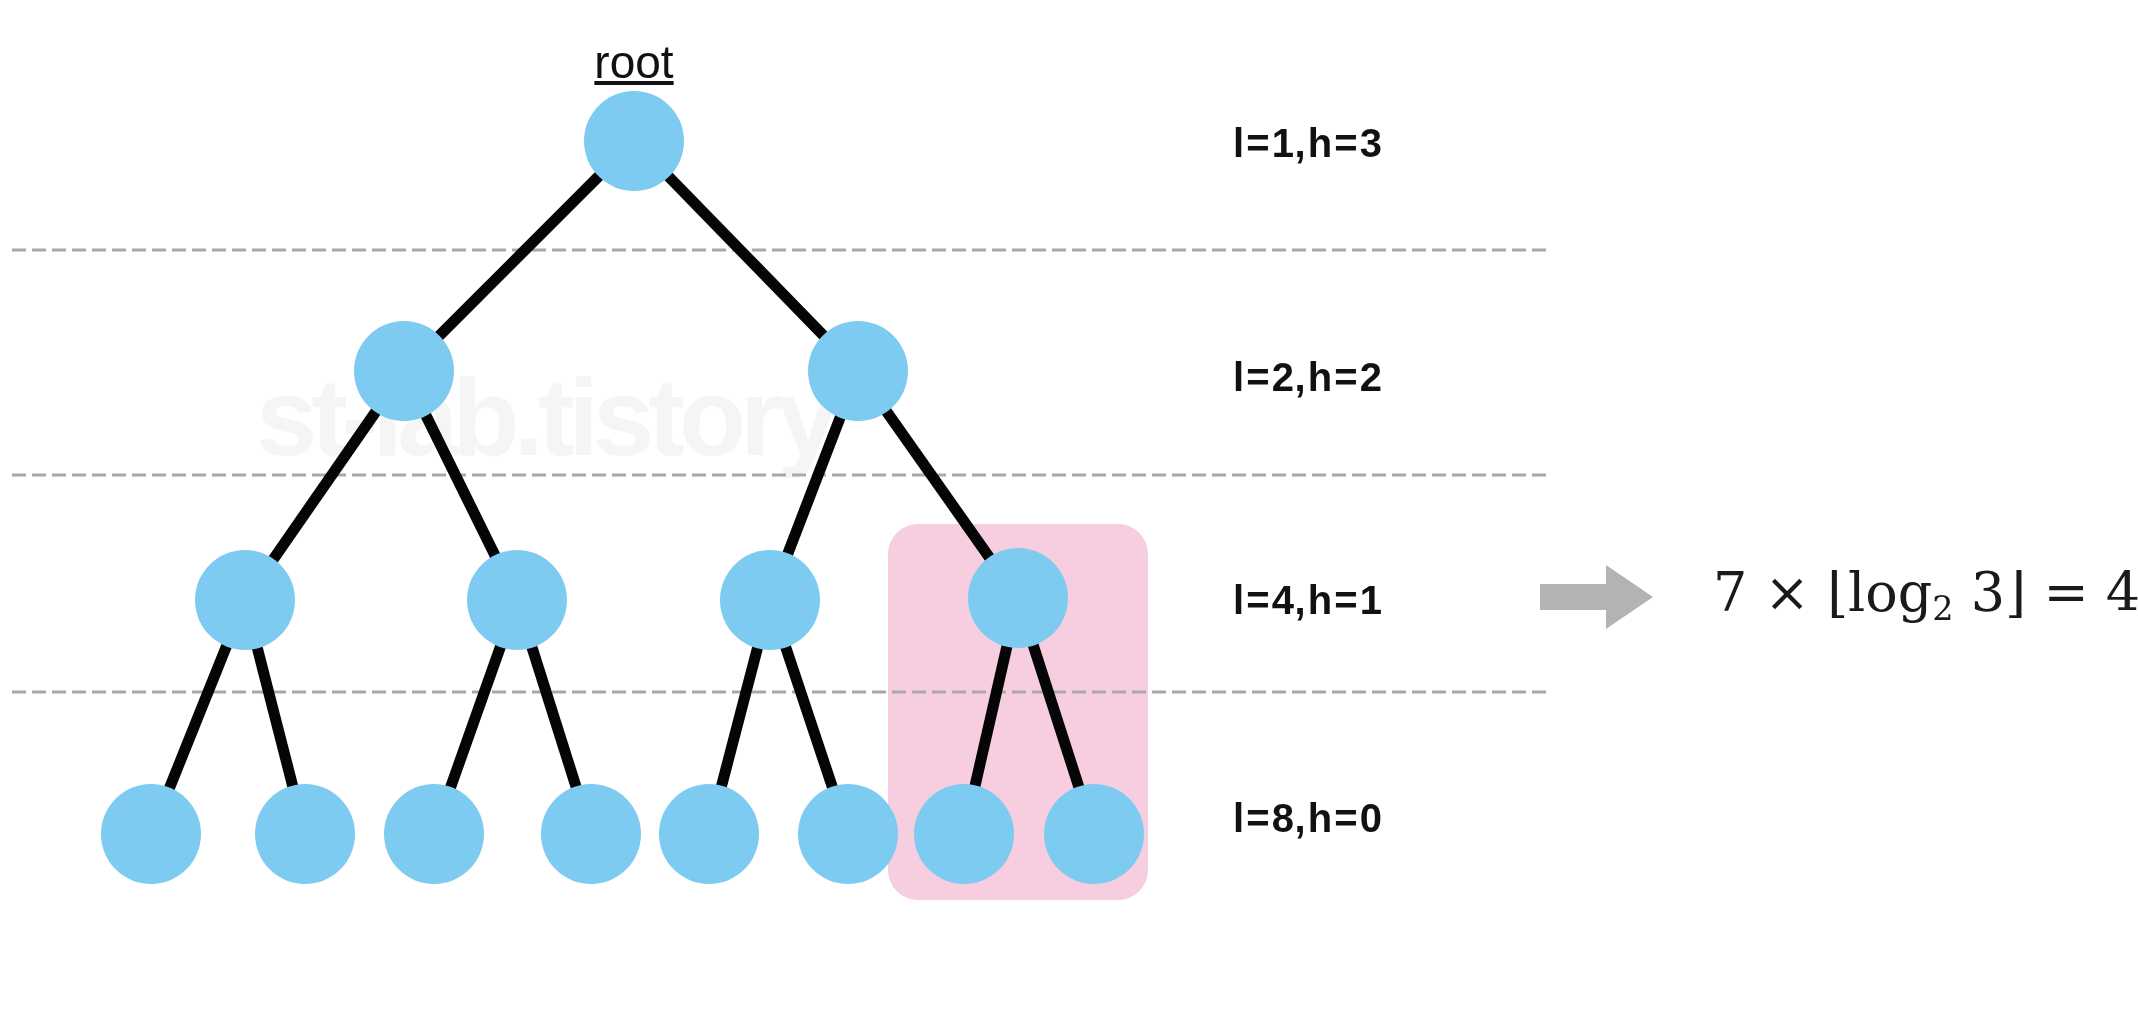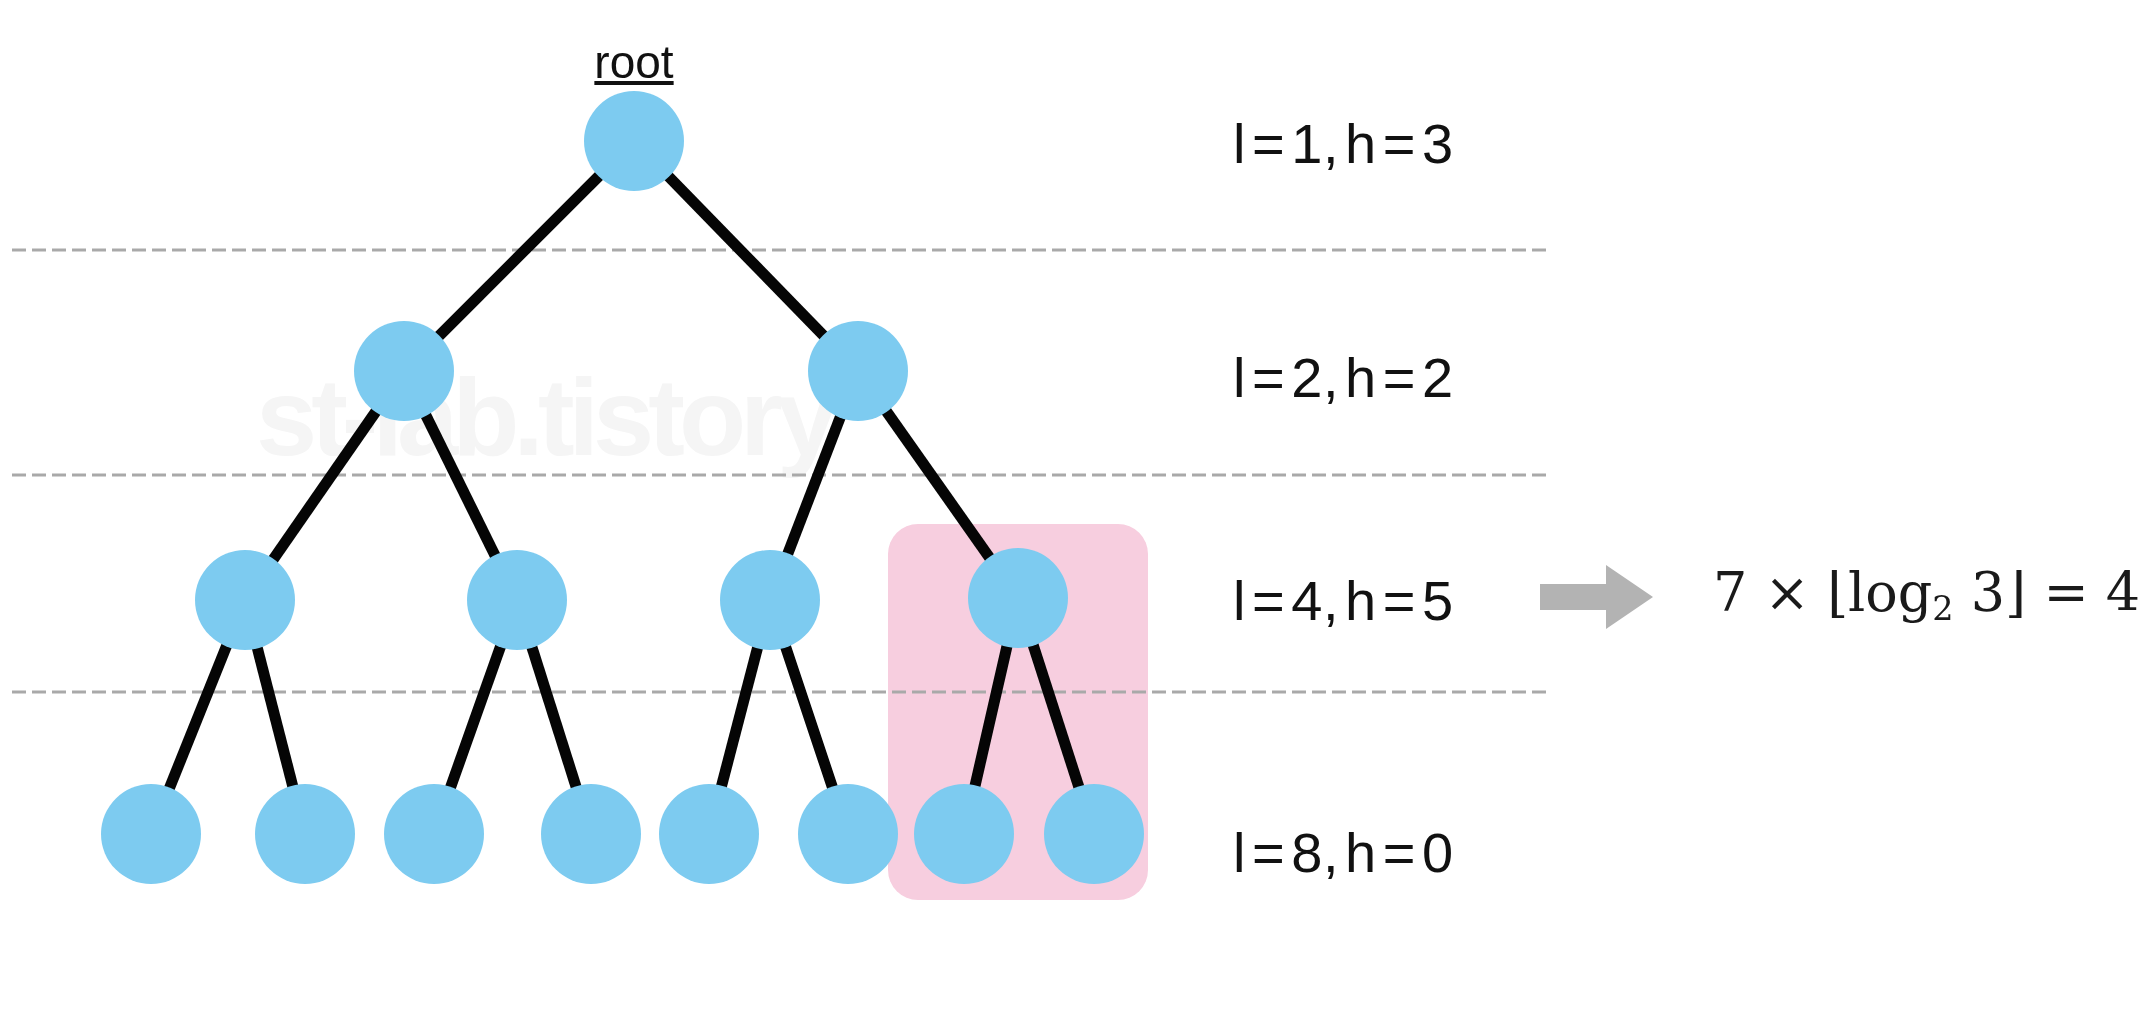--- a/index.html
+++ b/index.html
@@ -29,22 +29,22 @@
     font-size:46px;
     font-weight:400;
     color:#111111;
     white-space:nowrap;
     text-decoration:underline;
   }
   .level-label{
     position:absolute;
     left:1233px;
     transform:translateY(-50%);
-    font-size:56px;
-    font-weight:400;
+    font-size:40px;
+    font-weight:700;
     letter-spacing:0.5px;
     word-spacing:-10px;
     color:#111111;
     white-space:nowrap;
   }
   .formula{
     position:absolute;
     left:1713px;top:597px;
     transform:translateY(-54%);
     font-family:"DejaVu Serif","Liberation Serif",serif;
@@ -99,19 +99,19 @@
       <circle cx="964" cy="834" r="50" fill="#7DCBF0"></circle>
       <circle cx="1094" cy="834" r="50" fill="#7DCBF0"></circle>
       <polygon points="1540,584 1606,584 1606,565 1653,597 1606,629 1606,610 1540,610" fill="#B3B3B3"></polygon>
     </svg>
 
   <div class="root-label">root</div>
 
   <div>
       <div class="level-label" style="top: 143px;">l = 1, h = 3</div>
       <div class="level-label" style="top: 377px; text-align: right;">l = 2, h = 2</div>
-      <div class="level-label" style="top: 600px;">l = 4, h = 5</div>
-      <div class="level-label" style="top: 852px;">l = 8, h = 0</div>
+      <div class="level-label" style="top: 600px;">l = 4, h = 1</div>
+      <div class="level-label" style="top: 818px;">l = 8, h = 0</div>
     </div>
 
   <div class="formula"><span>7 × ⌊log</span><sub>2</sub><span> 3⌋ = 4</span></div>
 
 </div>
 
 </body></html>

